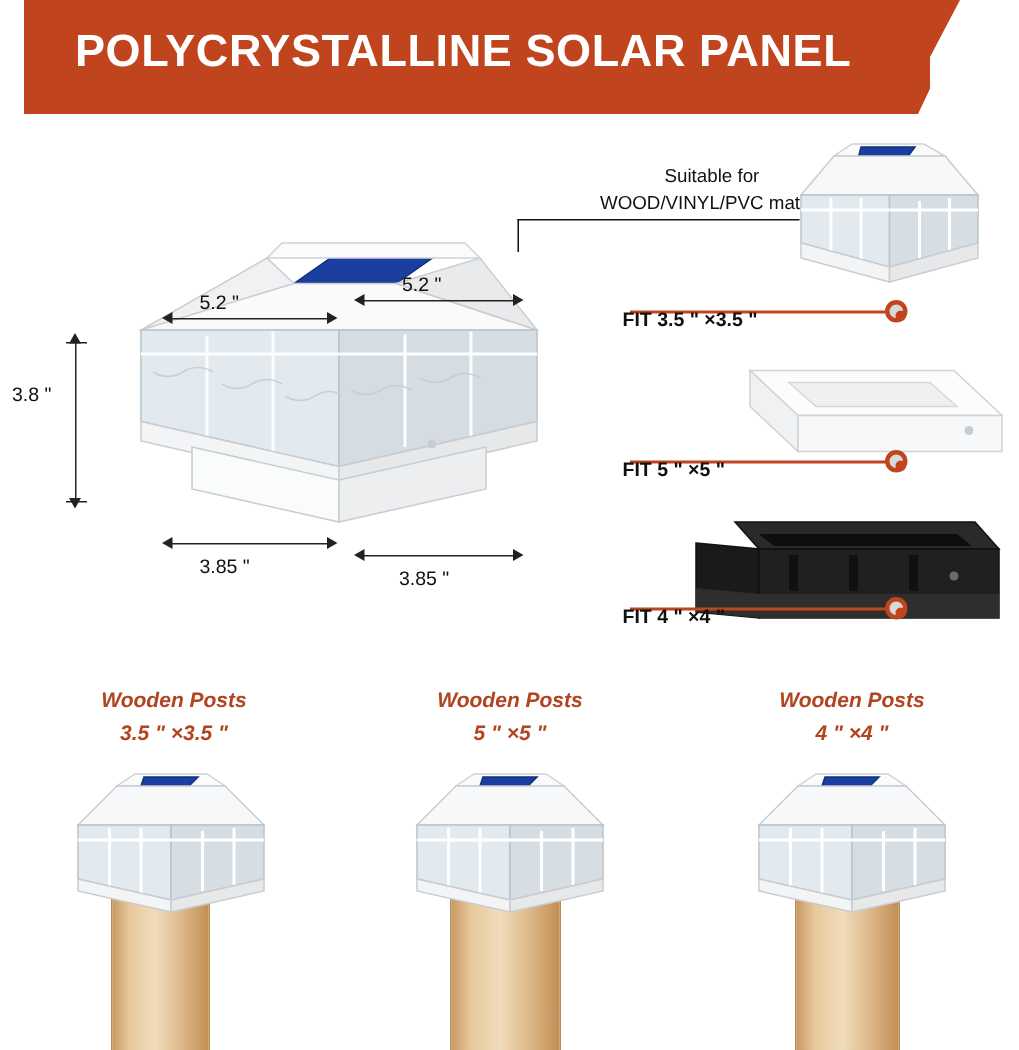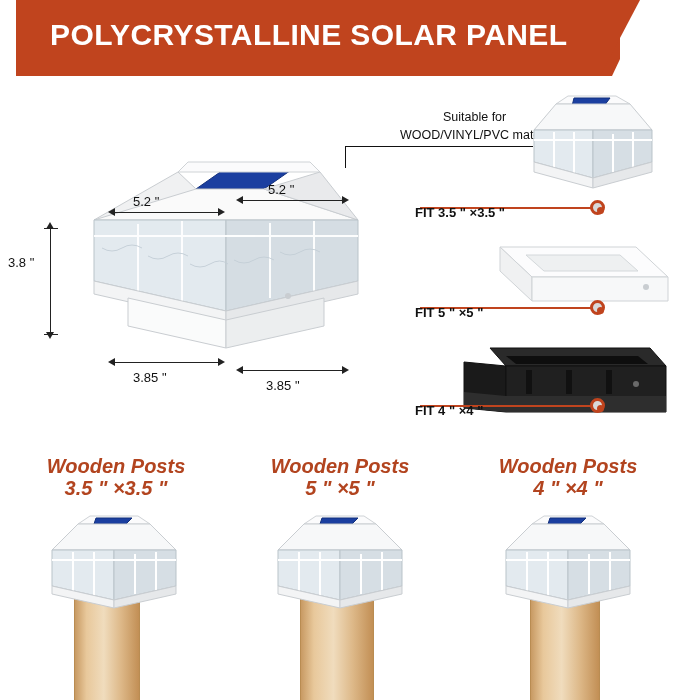--- a/index.html
+++ b/index.html
@@ -70,21 +70,21 @@
   }
   .dot-inner{
     position:absolute;width:7px;height:7px;border-radius:50%;
     background:#c0441e;left:4px;top:4px;
   }
   .note-line{position:absolute;background:#111;height:1px;}
 
   
   .post-title{
     position:absolute;text-align:center;color:#b2441f;
-    font-style:italic;font-weight:bold;font-size:20px;line-height:22px;
+    font-style:italic;font-weight:bold;font-size:14px;line-height:22px;
     font-family:"Liberation Sans", sans-serif;width:200px;
   }
   .post-wood{
     position:absolute;
     background:linear-gradient(to right,#c89a63 0%,#e8c89b 18%,#f0dcbd 45%,#ddb888 72%,#c28f55 100%);
     border-left:1px solid #b98c52;border-right:1px solid #b98c52;
   }
 </style>
 </head>
 <body>

